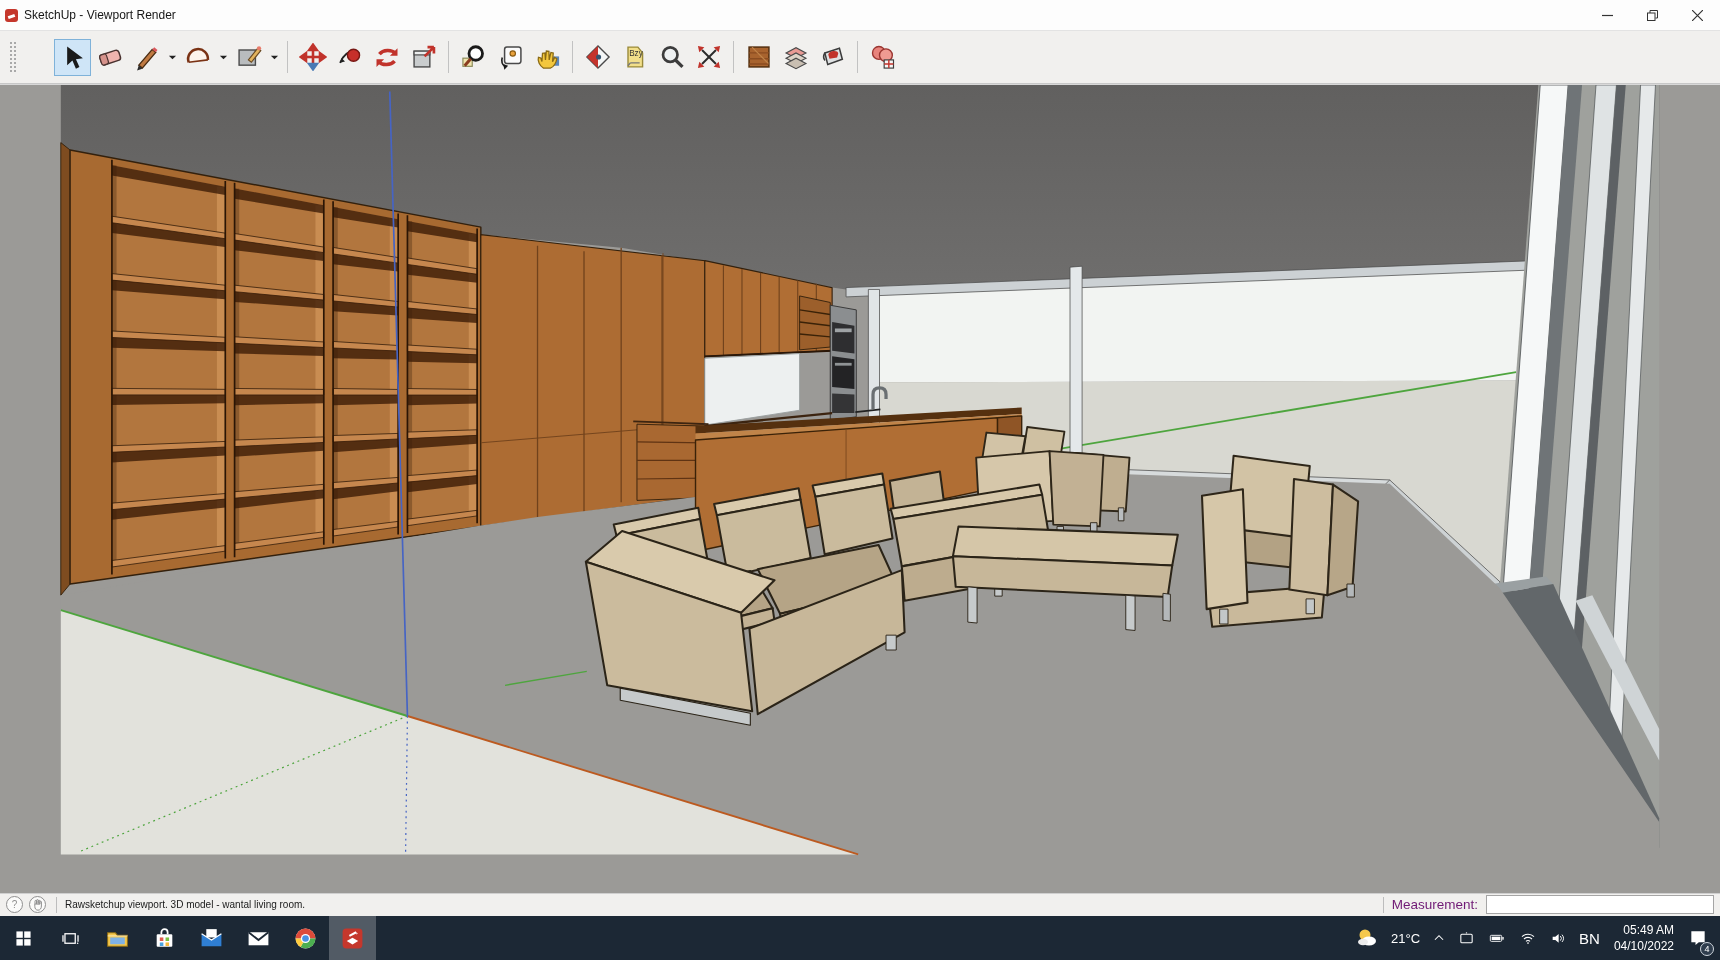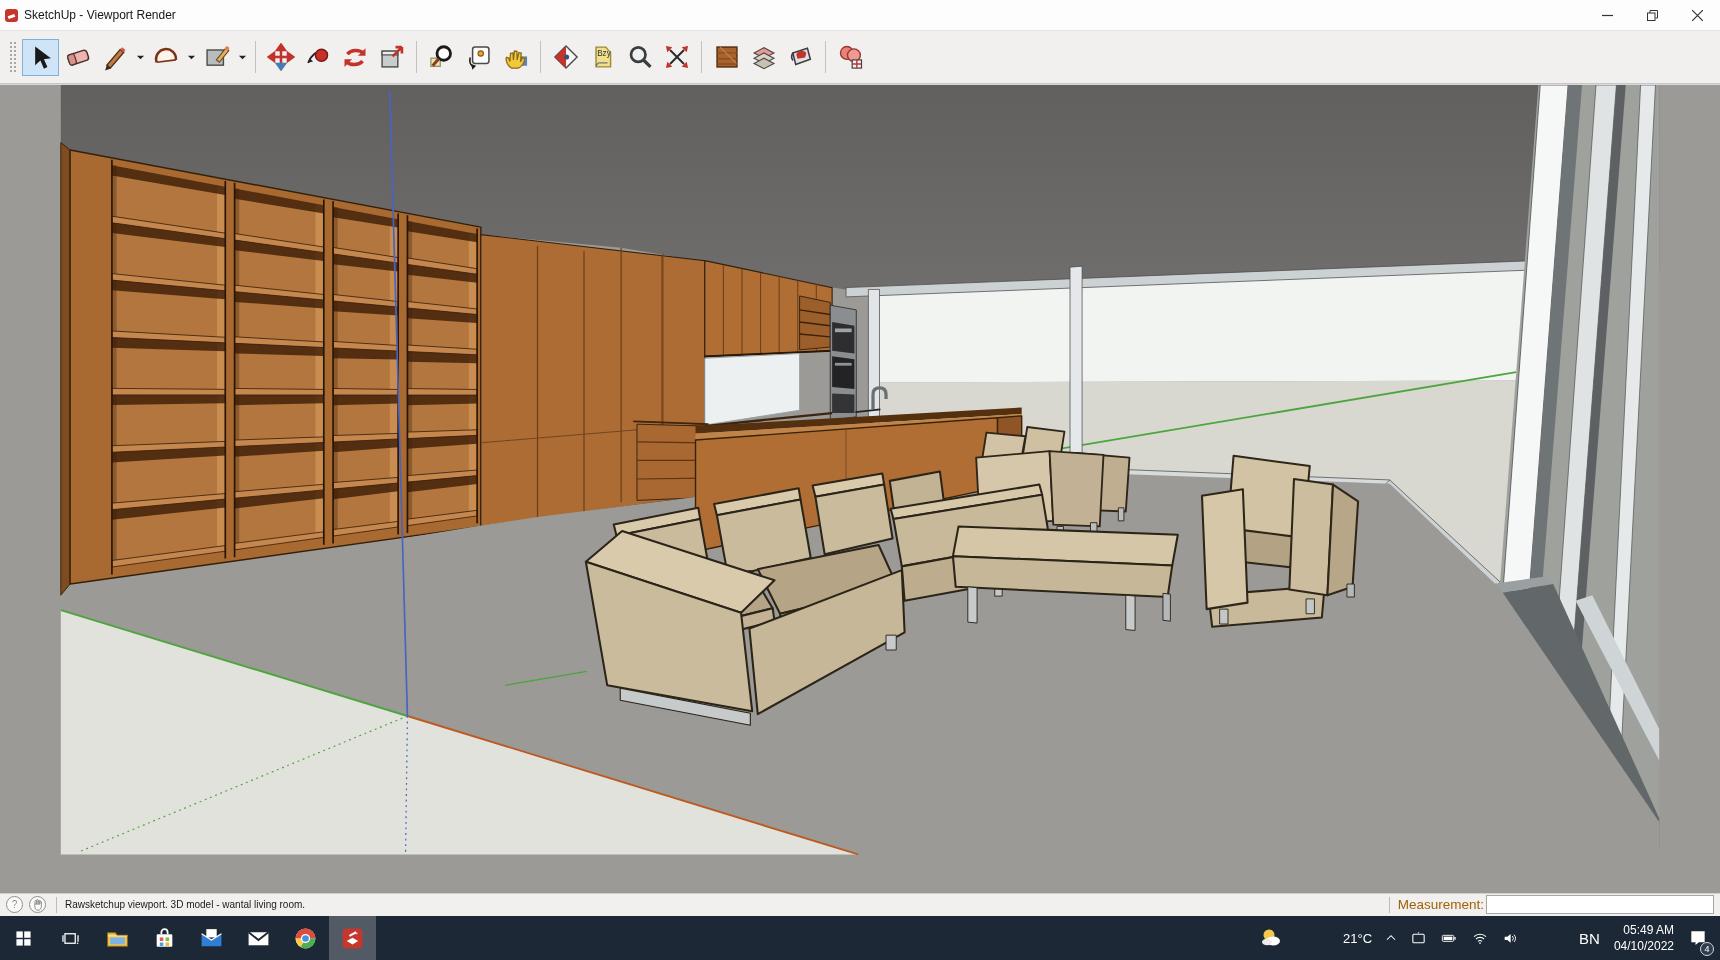--- a/index.html
+++ b/index.html
@@ -9,50 +9,50 @@
   
   #titlebar { height:32px; background:#fdfdfd; display:flex; align-items:center; padding-left:5px; border-bottom:1px solid #e3e3e3; }
   #titlebar .logo { width:13px; height:13px; border-radius:3px; background:#c5372c; margin-right:6px; position:relative; flex:0 0 auto;}
   #titlebar .logo:after { content:""; position:absolute; left:3px; top:6px; width:7px; height:3px; background:#fff; transform:rotate(-20deg); }
   #titlebar .title { font-size:12px; color:#161616; white-space:nowrap; }
   #titlebar .spacer { flex:1; }
   .winbtn { width:45px; height:20px; display:flex; align-items:center; justify-content:center; background:transparent; border:none; cursor:default; }
   .winbtn svg { display:block; }
 
   
-  #toolbar { height:54px; background:#f1f0ee; display:flex; align-items:center; padding-left:10px; border-bottom:1px solid #c8c8c8; }
+  #toolbar { height:54px; background:#f1f0ee; display:flex; align-items:center; padding-left:10px; border-bottom:1px solid #c8c8c8;gap:32px; }
   #toolbar .grip { width:6px; height:30px; border-left:2px dotted #a9a9a9; border-right:2px dotted #a9a9a9; margin-right:6px; }
   .tb-btn { width:37px; height:37px; border:1px solid transparent; background:transparent; display:flex; align-items:center; justify-content:center; padding:0; }
   .tb-btn.selected { background:#cfe5f7; border:1px solid #7fb2d9; }
   .tb-drop { width:14px; height:37px; border:none; background:transparent; display:flex; align-items:center; justify-content:center; padding:0; }
   .tb-sep { width:1px; height:32px; background:#c2c2c2; margin:0 6px; }
 
   
   #viewport { height:828px; position:relative; background:#9b9a97; border-top:1px solid #d8d8d8; }
   #viewport svg.scene { position:absolute; left:0; top:0; }
 
   
   #statusbar { height:24px; background:#f1f0ee; border-top:1px solid #cfcfcf; display:flex; align-items:center; padding:0 6px; }
   .st-circle { width:17px; height:17px; border-radius:50%; border:1.5px solid #8f8f8f; color:#8f8f8f; font-size:10px; display:flex; align-items:center; justify-content:center; background:#fbfbfa; margin-right:6px; flex:0 0 auto;}
   .st-sep { width:1px; height:16px; background:#bdbdbd; margin:0 8px 0 4px; }
   #statusbar .msg { font-size:10px; color:#1a1a1a; white-space:nowrap; }
   #statusbar .spacer { flex:1; }
-  #statusbar .mlabel { font-size:13.5px; color:#a16207; margin-right:2px; }
+  #statusbar .mlabel { font-size:13.5px; color:#701a75; margin-right:8px; }
   #measure-input { width:228px; height:19px; border:1px solid #a5a5a5; background:#fff; font-size:12px; padding:0 4px; }
 
   
   #taskbar { height:45px; background:#1c2835; display:flex; align-items:stretch; color:#fff; }
   .tk-btn { width:47px; display:flex; align-items:center; justify-content:center; background:transparent; border:none; flex:0 0 auto; }
   .tk-btn.active { background:rgba(255,255,255,.24); }
   #search-box { width:352px; background:#f4f4f4; border:1px solid #8a8a8a; display:flex; align-items:center; padding-left:12px; flex:0 0 auto; }
   #search-box input { border:none; background:transparent; outline:none; font-size:13.5px; color:#3c3c3c; width:280px; margin-left:10px; font-family:"Liberation Sans",sans-serif;}
   #taskbar .spacer { flex:1; }
   .tray { display:flex; align-items:center; flex:0 0 auto; }
   .tray-item { display:flex; align-items:center; justify-content:center; padding:0 6px; height:100%; background:transparent; border:none; color:#fff; }
-  .tray-txt { font-size:13px; color:#fff;margin-left:48px; }
+  .tray-txt { font-size:13px; color:#fff; }
   .clock { text-align:right; font-size:12px; line-height:1.35; padding:0 8px; }
   .notif { position:relative; padding:0 12px 0 6px; }
   .notif .badge { position:absolute; right:6px; bottom:4px; width:14px; height:14px; border-radius:50%; background:#2f3d4d; border:1px solid #cfd6dd; color:#fff; font-size:9px; display:flex; align-items:center; justify-content:center; }
 </style>
 </head>
 <body>
 
 <div id="app">
 
   <div id="titlebar">

